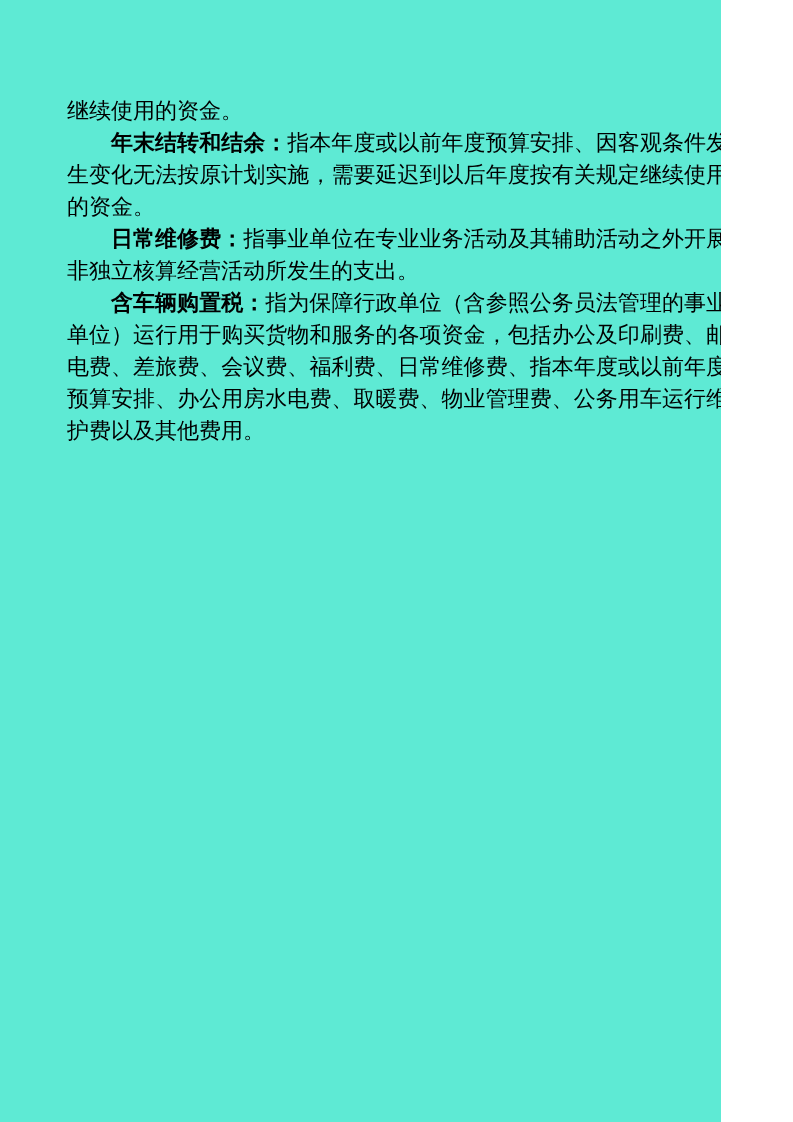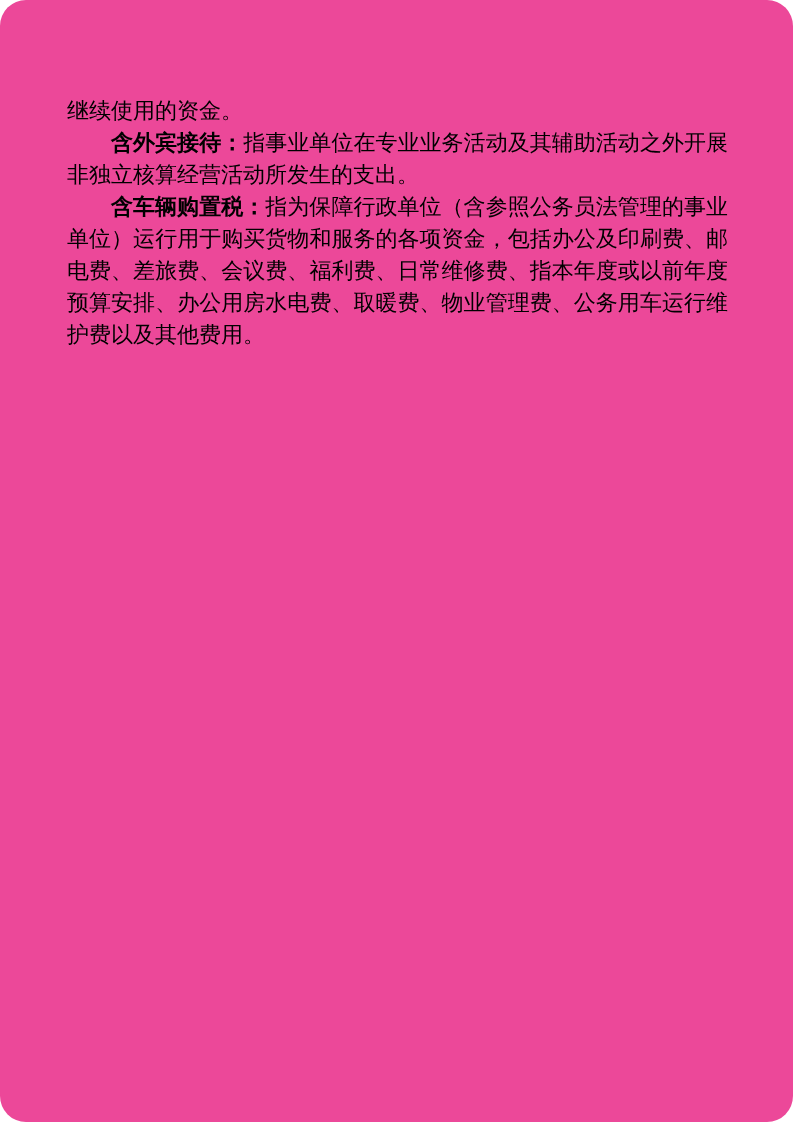--- a/index.html
+++ b/index.html
@@ -2,26 +2,25 @@
 <html><head>
 <meta charset="utf-8">
 <style>
   html, body {
     margin: 0;
     padding: 0;
     background: #ffffff;
   }
   .page {
     position: relative;
-    width: 793px;
+    width: 721px;
     height: 1122px;
-    background: #ec4899;
+    background: #5eead4;
     overflow: hidden;
     box-sizing: border-box;
-    border-radius: 26px;
   }
   .doc-body {
     position: absolute;
     left: 67px;
     top: 95px;
     width: 661px;
     color: #000000;
     font-family: "Liberation Serif", "DejaVu Serif", serif;
     font-size: 22px;
     line-height: 32px;
@@ -38,16 +37,17 @@
   .term {
     font-weight: 700;
   }
 </style>
 </head>
 <body>
 
 <div class="page">
   <div class="doc-body">
       <p class="para"><span>继续使用的资金。</span></p>
-      <p class="para indent"><span class="term">含外宾接待：</span><span>指事业单位在专业业务活动及其辅助活动之外开展非独立核算经营活动所发生的支出。</span></p>
+      <p class="para indent"><span class="term">年末结转和结余：</span><span>指本年度或以前年度预算安排、因客观条件发生变化无法按原计划实施，需要延迟到以后年度按有关规定继续使用的资金。</span></p>
+      <p class="para indent"><span class="term">日常维修费：</span><span>指事业单位在专业业务活动及其辅助活动之外开展非独立核算经营活动所发生的支出。</span></p>
       <p class="para indent"><span class="term">含车辆购置税：</span><span>指为保障行政单位（含参照公务员法管理的事业单位）运行用于购买货物和服务的各项资金，包括办公及印刷费、邮电费、差旅费、会议费、福利费、日常维修费、指本年度或以前年度预算安排、办公用房水电费、取暖费、物业管理费、公务用车运行维护费以及其他费用。</span></p>
     </div>
 </div>
 
 </body></html>

